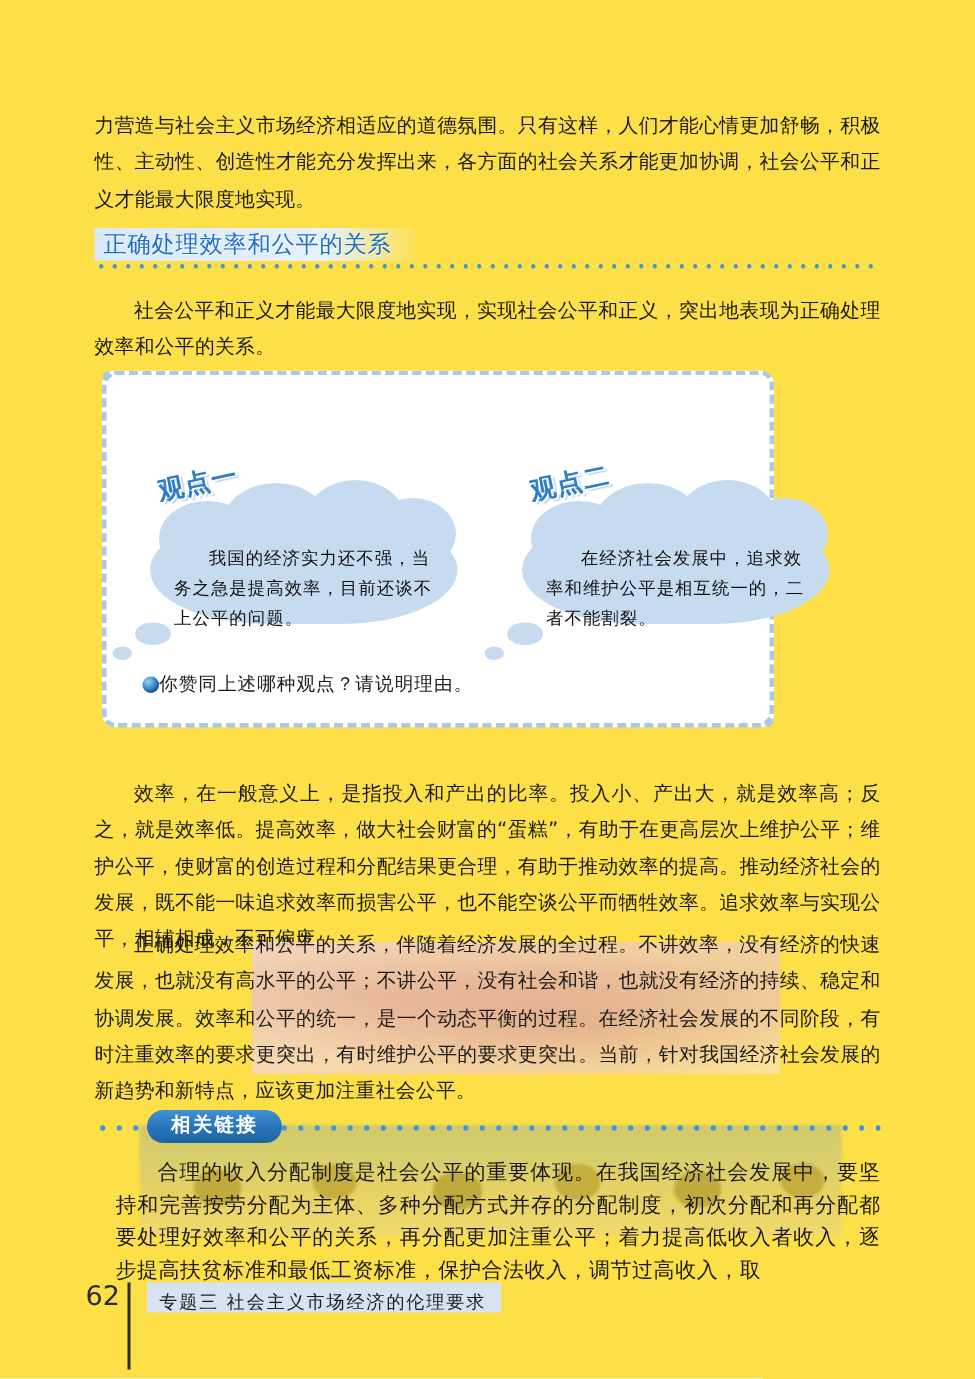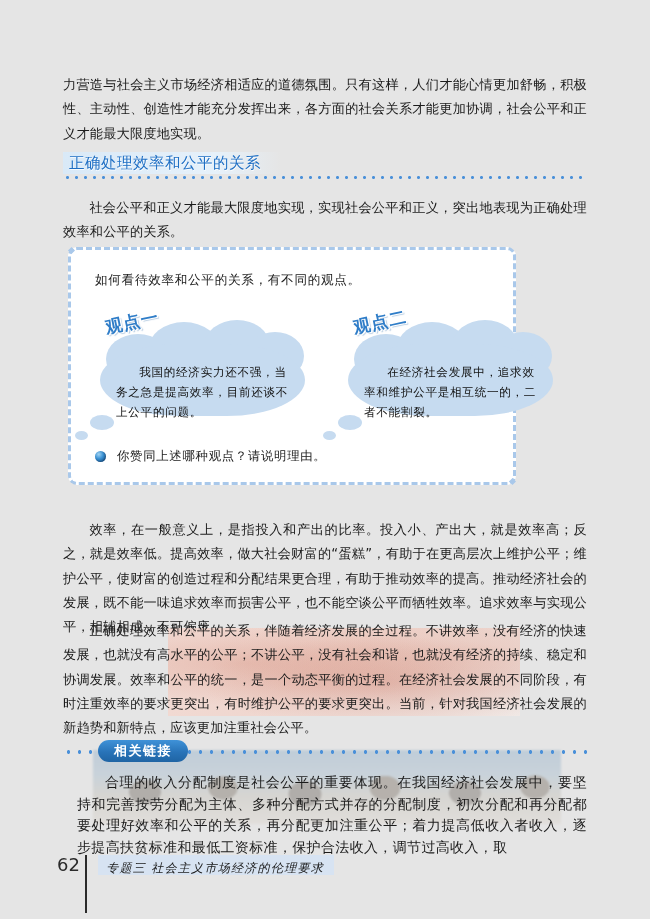--- a/index.html
+++ b/index.html
@@ -8,21 +8,21 @@
     padding: 0;
     background: #ffffff;
   }
   body {
     font-family: "DejaVu Sans", "Liberation Sans", sans-serif;
   }
   .page {
     position: relative;
     width: 650px;
     height: 919px;
-    background: #e5e5e5;
+    background: #fde047;
     overflow: hidden;
     box-sizing: border-box;
   }
 
   
   .body-para {
     position: absolute;
     font-size: 13.2px;
     line-height: 24.2px;
     color: #1b1b1b;
@@ -175,21 +175,21 @@
   #bubble-2 { left: 348px; top: 318px; }
   #label-2  { left: 356px; top: 316px; }
 
   
   .question-row {
     position: absolute;
     left: 95px;
     top: 448px;
     display: flex;
     align-items: center;
-    gap: 11px;
+    gap: 0;
   }
   .globe-icon {
     width: 11px;
     height: 11px;
     border-radius: 50%;
     background: radial-gradient(circle at 34% 30%, #9fd2f2 0%, #3b92d4 42%, #0f4f94 100%);
     box-shadow: inset -1px -1px 2px rgba(0,0,0,0.3);
     flex: 0 0 auto;
   }
   .question-text {
@@ -305,21 +305,20 @@
     background: #d7e3f2;
     padding: 2px 10px 2px 8px;
     height: 16px;
   }
   .footer-title {
     font-size: 12px;
     color: #1b1b1b;
     letter-spacing: 1.3px;
     line-height: 16px;
     white-space: nowrap;
-    font-style: italic;
   }
 </style>
 </head>
 <body>
 
 <div class="page">
 
   <p class="body-para" id="para-intro">力营造与社会主义市场经济相适应的道德氛围。只有这样，人们才能心情更加舒畅，积极性、主动性、创造性才能充分发挥出来，各方面的社会关系才能更加协调，社会公平和正义才能最大限度地实现。</p>
 
   <div class="section-heading-wrap">
@@ -328,21 +327,20 @@
     <div class="heading-dots"></div>
   </div>
 
   <p class="body-para indent" id="para-lead">社会公平和正义才能最大限度地实现，实现社会公平和正义，突出地表现为正确处理效率和公平的关系。</p>
 
   <div class="activity-box">
     <span class="corner-dot tl"></span>
     <span class="corner-dot br"></span>
   </div>
 
-  <div class="activity-prompt">如何看待效率和公平的关系，有不同的观点。</div>
 
   <div class="bubble" id="bubble-1">
     <span class="lobe" style="left:6px;  top:16px; width:64px; height:50px;"></span>
     <span class="lobe" style="left:48px; top:4px;  width:72px; height:56px;"></span>
     <span class="lobe" style="left:104px;top:2px;  width:66px; height:52px;"></span>
     <span class="lobe" style="left:146px;top:14px; width:58px; height:48px;"></span>
     <span class="body-ellipse"></span>
     <span class="tail1"></span>
     <span class="tail2"></span>
     <div class="bubble-text">我国的经济实力还不强，当务之急是提高效率，目前还谈不上公平的问题。</div>

